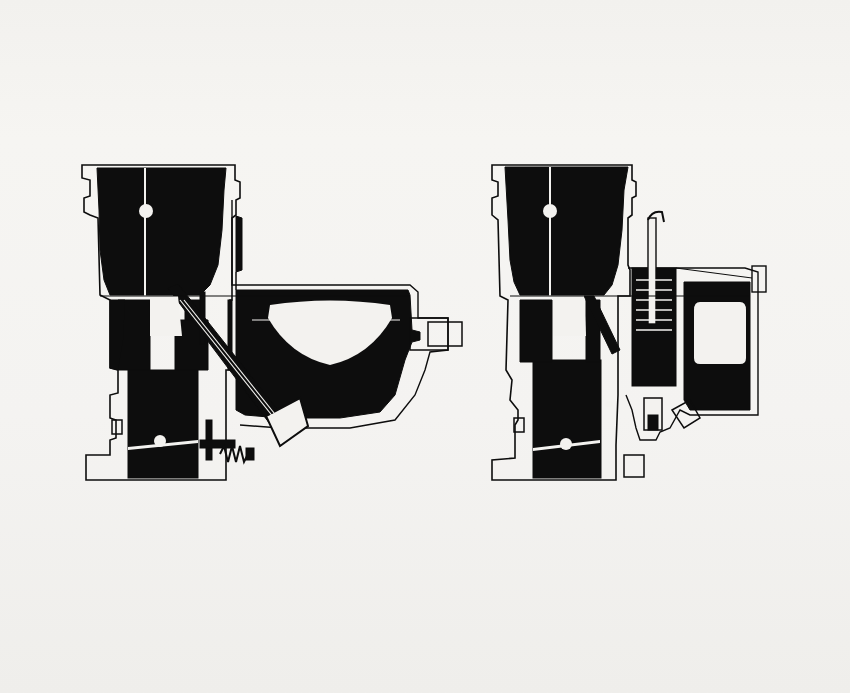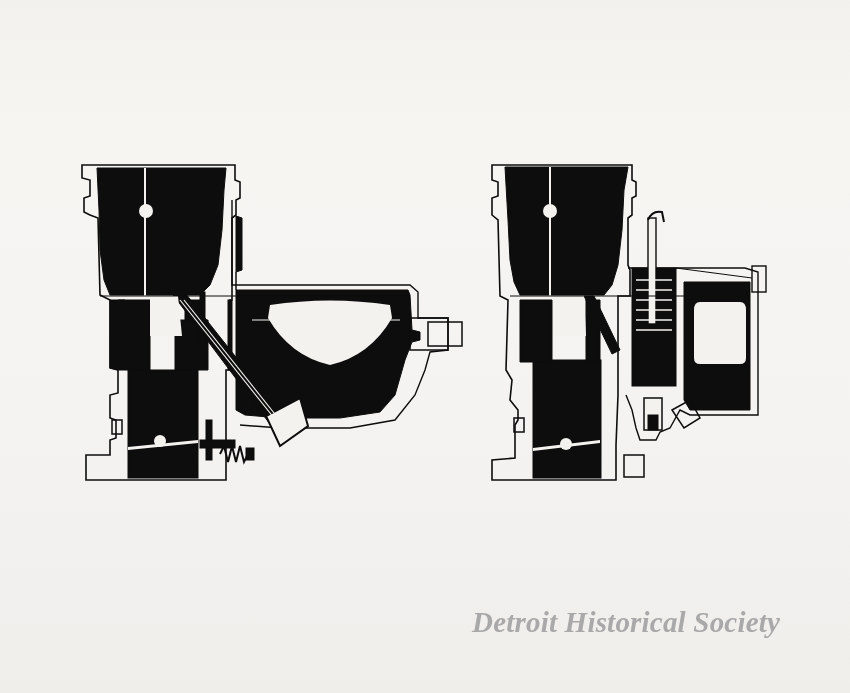--- a/index.html
+++ b/index.html
@@ -134,14 +134,13 @@
       <circle cx="607" cy="472" r="3.5"></circle>
     </g>
 
     <g fill="none" stroke="#f3f2ef" stroke-width="1.4">
       <path d="M636,280 L672,280 M636,290 L672,290 M636,300 L672,300 M636,310 L672,310 M636,320 L672,320 M636,330 L672,330"></path>
       <path d="M694,334 L746,334"></path>
     </g>
     <line x1="510" y1="296" x2="750" y2="296" stroke="#0d0d0d" stroke-width="1.2"></line>
   </svg>
 
-  <div class="watermark">Detroit Historical Society</div>
 </div>
 
 </body></html>

